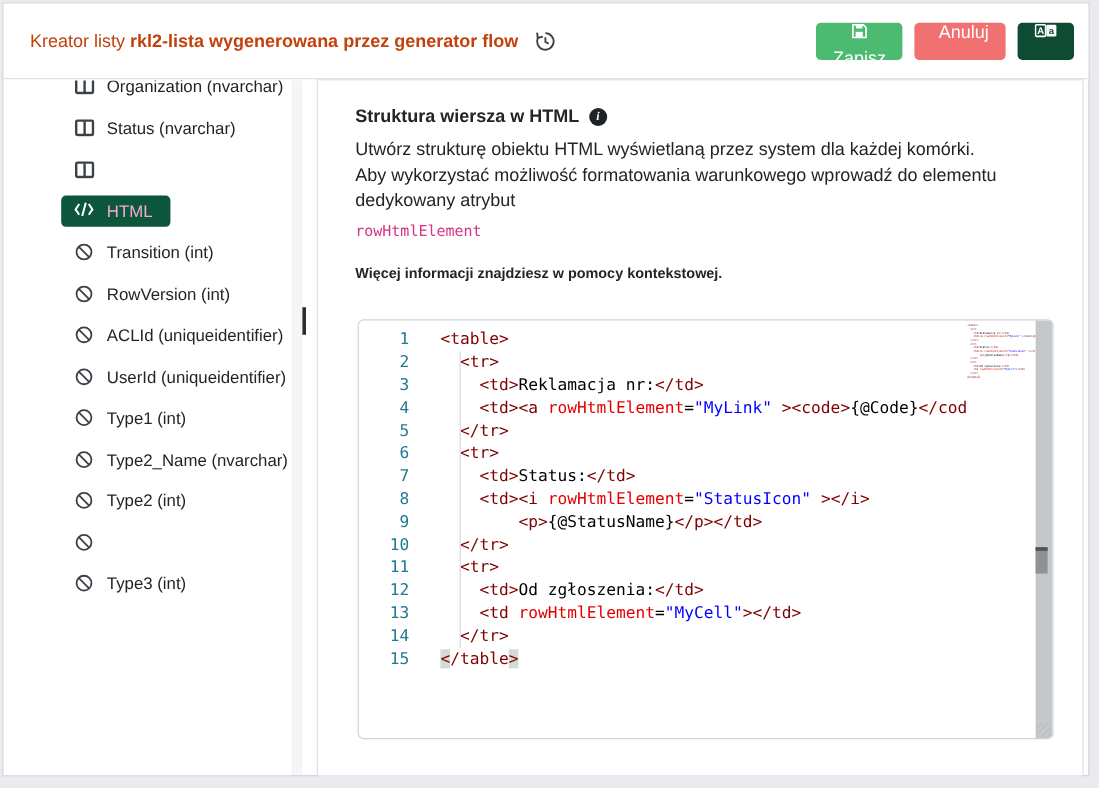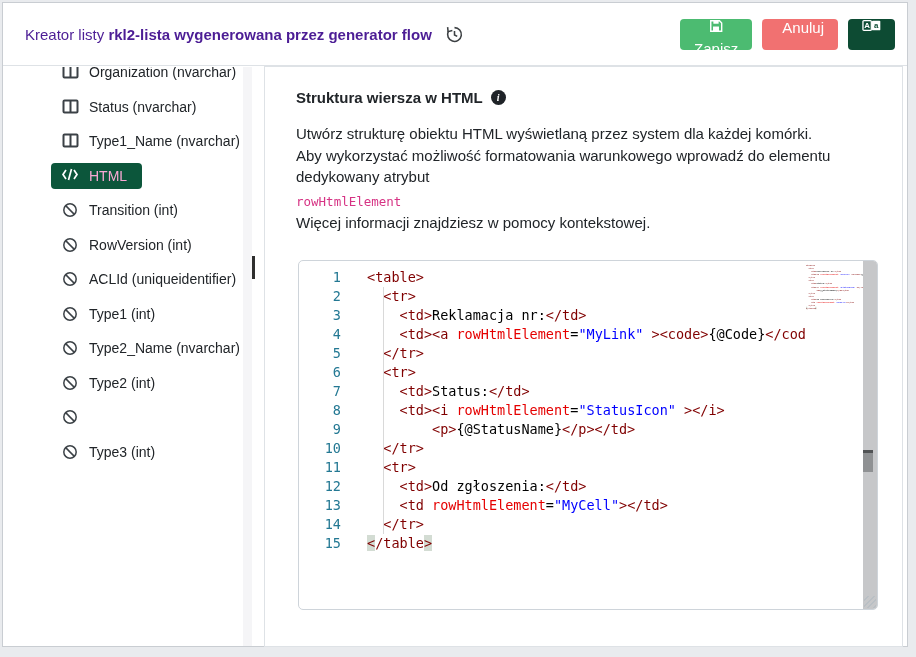--- a/index.html
+++ b/index.html
@@ -2,21 +2,21 @@
 <html style="--save_green: #4cbb71; --cancel_red: #f17171; --brand_dark_green: #0d4b33; --selected_green: #0c563b; --code_pink: #d63384; --tag_maroon: #800000; --attr_red: #e50000; --value_blue: #0000ff; --line_number_teal: #237893;"><head>
 <meta charset="utf-8">
 <style>
   html,body{margin:0;padding:0;width:916px;height:657px;background:#e9ebee;overflow:hidden;
     font-family:"Liberation Sans","DejaVu Sans",sans-serif;-webkit-font-smoothing:antialiased;}
   .window{position:absolute;left:2px;top:2px;width:906px;height:645px;box-sizing:border-box;
     background:#fff;border:1px solid #c9cdd2;}
   
   .header{position:absolute;left:0;top:0;right:0;height:63px;display:flex;align-items:center;
     padding:0 12px 0 22px;border-bottom:1px solid #dee2e6;box-sizing:border-box;background:#fff;}
-  .title{font-size:15px;color:#4c1d95;white-space:nowrap;}
+  .title{font-size:15px;color:#c2410c;white-space:nowrap;}
   .title b{font-weight:700;}
   .hist{margin-left:13px;display:inline-flex;align-items:center;cursor:pointer;}
   .hbtns{margin-left:auto;display:flex;gap:10px;}
   .btn{height:31px;border:none;border-radius:4px;color:#fff;font-size:15px;display:inline-flex;
     align-items:center;gap:7px;padding:0 14px;font-family:inherit;cursor:pointer;white-space:nowrap;flex-direction:column;}
   .btn-save{background:var(--save_green,#4cbb71);}
   .btn-cancel{background:var(--cancel_red,#f17171);padding-left:20px;}
   .btn-dark{background:var(--brand_dark_green,#0d4b33);}
   
   .sidebar{position:absolute;left:0;top:64px;bottom:0;width:240px;overflow:hidden;background:#fff;}
@@ -25,29 +25,29 @@
   .pill{display:inline-flex;align-items:flex-start;gap:10px;padding:5px 15px 5px 10px;border-radius:4px;}
   .srow.sel .pill{background:var(--selected_green,#0c563b);}
   .icn{width:18px;display:inline-flex;justify-content:center;align-items:center;flex:none;}
   .slbl{font-size:14px;color:#212529;white-space:nowrap;}
   .srow.sel .slbl{color:#f9a8d4;font-weight:400;}
   .side-track{position:absolute;left:240px;top:64px;bottom:0;width:9px;background:#f5f5f7;}
   .side-thumb{position:absolute;left:249px;top:253px;width:3px;height:23px;background:#2e2e2e;cursor:pointer;}
   
   .card{position:absolute;left:261px;top:63px;width:639px;height:581px;box-sizing:border-box;
     background:#fff;border:1px solid #dee2e6;padding:22px 26px 0 31px;}
-  .h-row{display:flex;align-items:center;gap:8px;margin-bottom:17px;}
+  .h-row{display:flex;align-items:center;gap:8px;margin-bottom:8px;}
   .h-txt{font-size:15px;font-weight:700;color:#212529;}
   .info{width:15px;height:15px;border-radius:50%;background:#1f2328;color:#fff;font-size:10px;
     font-weight:700;display:inline-flex;align-items:center;justify-content:center;cursor:pointer;
     font-family:"Liberation Serif",serif;font-style:italic;}
   .para{font-size:15px;line-height:21.5px;color:#212529;margin:0;}
   .codespan{display:block;margin-top:3px;font-family:"DejaVu Sans Mono","Liberation Mono",monospace;
     font-size:12.5px;color:var(--code_pink,#d63384);}
-  .para3{font-size:15px;color:#212529;}
+  .para3{margin-top:15px;font-size:12px;color:#212529;font-weight:bold;}
   
   .editor{margin-top:26px;margin-left:2px;width:580px;height:350px;box-sizing:border-box;
     border:1px solid #ced4da;border-radius:5px;background:#fff;display:flex;position:relative;
     overflow:hidden;font-family:"DejaVu Sans Mono","Liberation Mono",monospace;font-size:13.5px;line-height:19px;}
   .gutter{width:57px;flex:none;padding:7px 15px 0 0;box-sizing:border-box;text-align:right;
     color:var(--line_number_teal,#237893);}
   .codecol{flex:1;overflow:hidden;position:relative;padding:7px 0 0 11px;cursor:text;}
   .lines{white-space:pre;}
   .cl{height:19px;}
   .indent-guide{position:absolute;left:calc(11px + 2ch);top:26px;height:247px;border-left:1px solid #d9d9d9;}
@@ -134,21 +134,20 @@
           </span>
         </div>
         <div class="srow">
           <span class="pill">
             <span class="icn">
               <svg width="17" height="15" viewBox="0 0 17 15">
                 <rect x="1.5" y="1.5" width="14" height="12" rx="1" fill="none" stroke="#3b4146" stroke-width="2"></rect>
                 <line x1="8.5" y1="2" x2="8.5" y2="13" stroke="#3b4146" stroke-width="2"></line>
               </svg>
             </span>
-            <span class="slbl">Type1_Name (nvarchar)</span>
           </span>
         </div>
         <div class="srow sel">
           <span class="pill">
             <span class="icn">
               <svg width="18" height="13" viewBox="0 0 18 13">
                 <path d="M5 2 2 6.5 5 11M13 2l3 4.5L13 11M10.5 1 7.5 12" fill="none" stroke="#fff" stroke-width="1.7"></path>
               </svg>
             </span>
             <span class="slbl">HTML</span>
@@ -178,20 +177,31 @@
         </div>
         <div class="srow">
           <span class="pill">
             <span class="icn">
               <svg width="16" height="16" viewBox="0 0 16 16">
                 <circle cx="8" cy="8" r="6.2" fill="none" stroke="#3b4146" stroke-width="1.5"></circle>
                 <line x1="3.9" y1="3.9" x2="12.1" y2="12.1" stroke="#3b4146" stroke-width="1.5"></line>
               </svg>
             </span>
             <span class="slbl">ACLId (uniqueidentifier)</span>
+          </span>
+        </div>
+        <div class="srow">
+          <span class="pill">
+            <span class="icn">
+              <svg width="16" height="16" viewBox="0 0 16 16">
+                <circle cx="8" cy="8" r="6.2" fill="none" stroke="#3b4146" stroke-width="1.5"></circle>
+                <line x1="3.9" y1="3.9" x2="12.1" y2="12.1" stroke="#3b4146" stroke-width="1.5"></line>
+              </svg>
+            </span>
+            <span class="slbl">UserId (uniqueidentifier)</span>
           </span>
         </div>
         <div class="srow">
           <span class="pill">
             <span class="icn">
               <svg width="16" height="16" viewBox="0 0 16 16">
                 <circle cx="8" cy="8" r="6.2" fill="none" stroke="#3b4146" stroke-width="1.5"></circle>
                 <line x1="3.9" y1="3.9" x2="12.1" y2="12.1" stroke="#3b4146" stroke-width="1.5"></line>
               </svg>
             </span>

